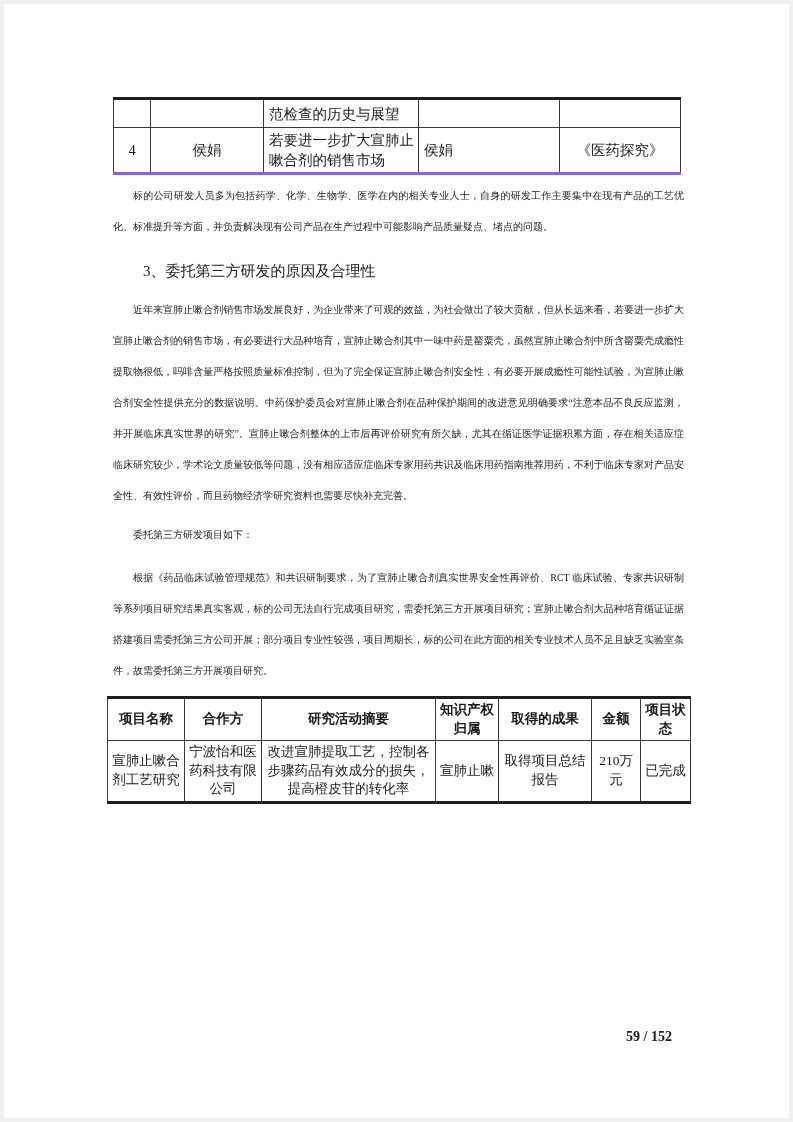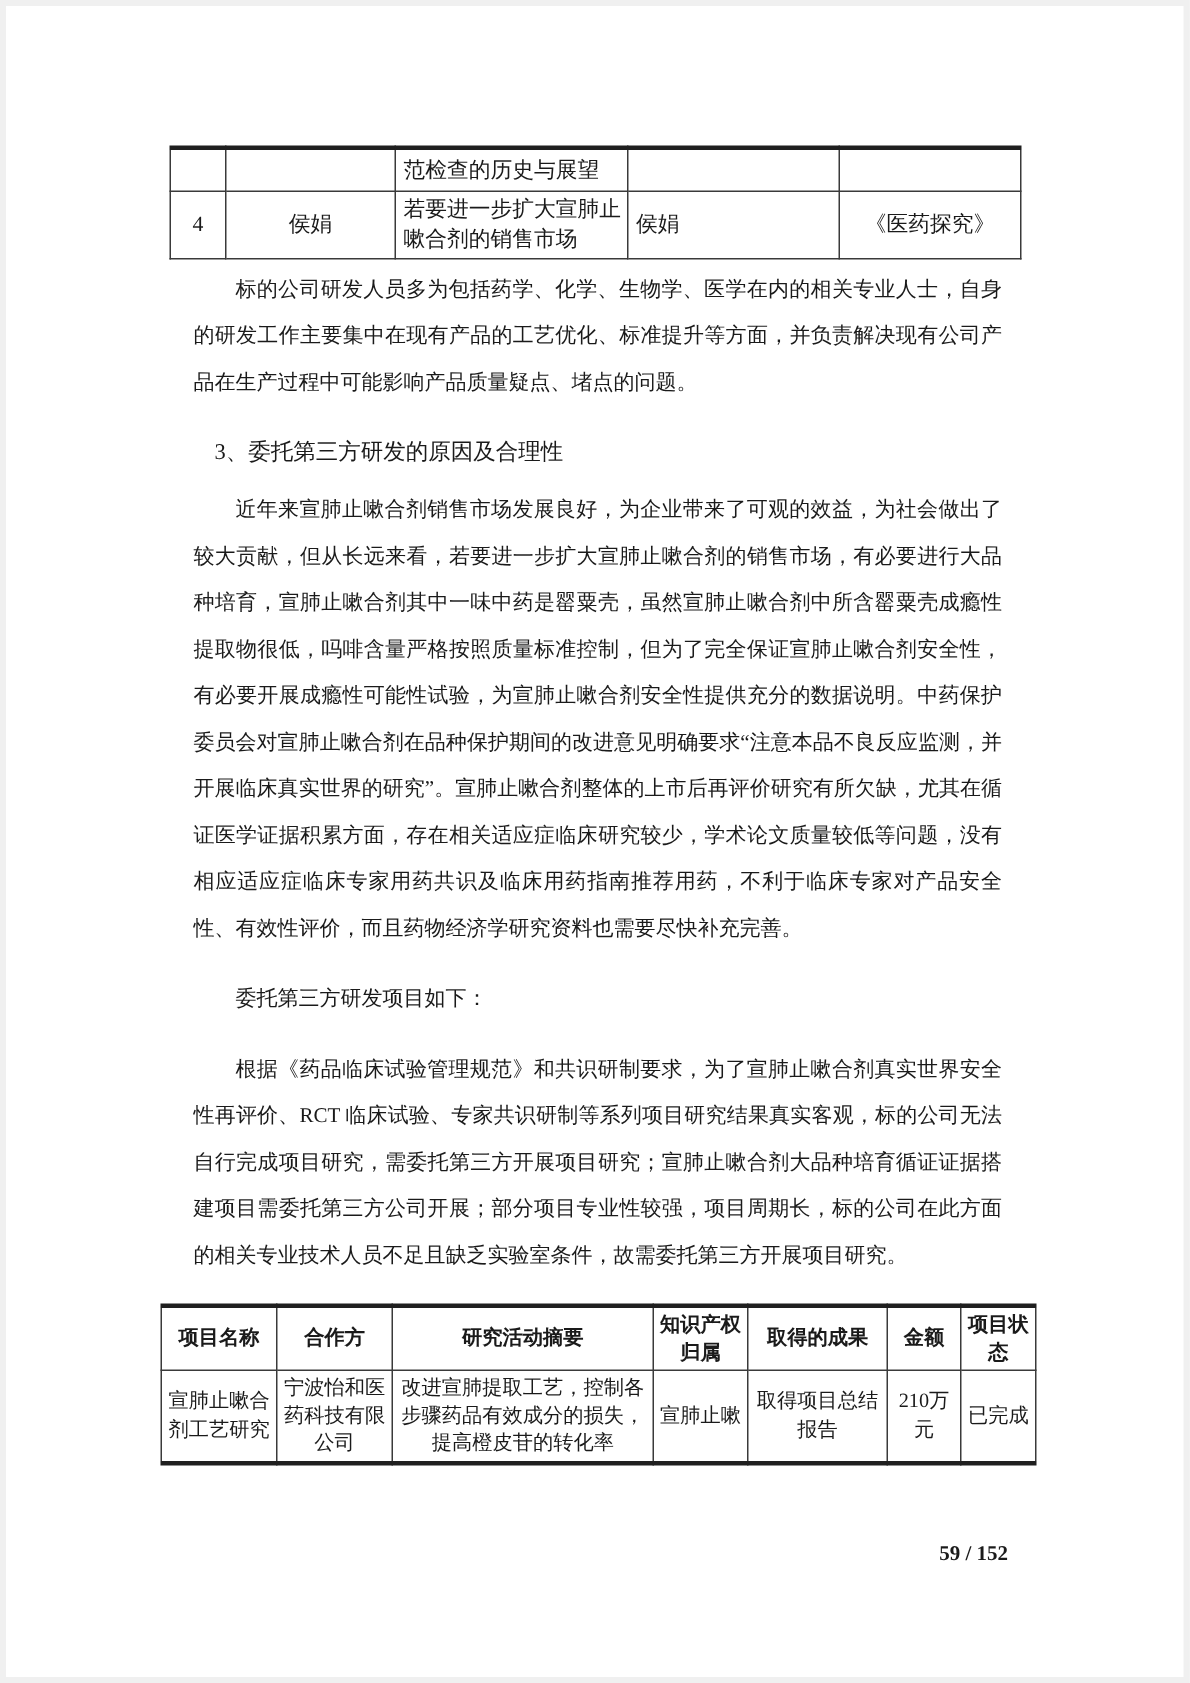--- a/index.html
+++ b/index.html
@@ -17,40 +17,40 @@
   .content{
     position:absolute;
     left:109px;top:93px;
     width:571px;
   }
   
   table{border-collapse:collapse;table-layout:fixed;}
   .toptable{
     width:567px;
     border-top:3px solid #1f1f1f;
-    border-bottom:1px solid #8b5cf6;
+    border-bottom:3px solid #8b5cf6;
     font-size:14.5px;
   }
   .toptable td{
     border:1px solid #3a3a3a;
     padding:2px 3px;
     line-height:20px;
     vertical-align:middle;
     text-align:center;
     overflow:hidden;
   }
   .toptable td.al{text-align:left;padding-left:5px;}
   .toptable tr.rowA td{height:23px;}
   .toptable tr.rowB td{height:37px;}
   
   .p{
-    font-size:14px;
+    font-size:10px;
     line-height:31px;
     text-align:justify;
-    margin:16px;
+    margin:0;
     text-indent:2em;
   }
   .p1{margin-top:5px;}
   .hd{margin-top:14px;font-size:15px;line-height:31px;text-indent:2em;}
   .p2{margin-top:7px;}
   .p3{margin-top:12px;}
   .p4{margin-top:8px;}
   
   .rdtable{
     width:583px;

